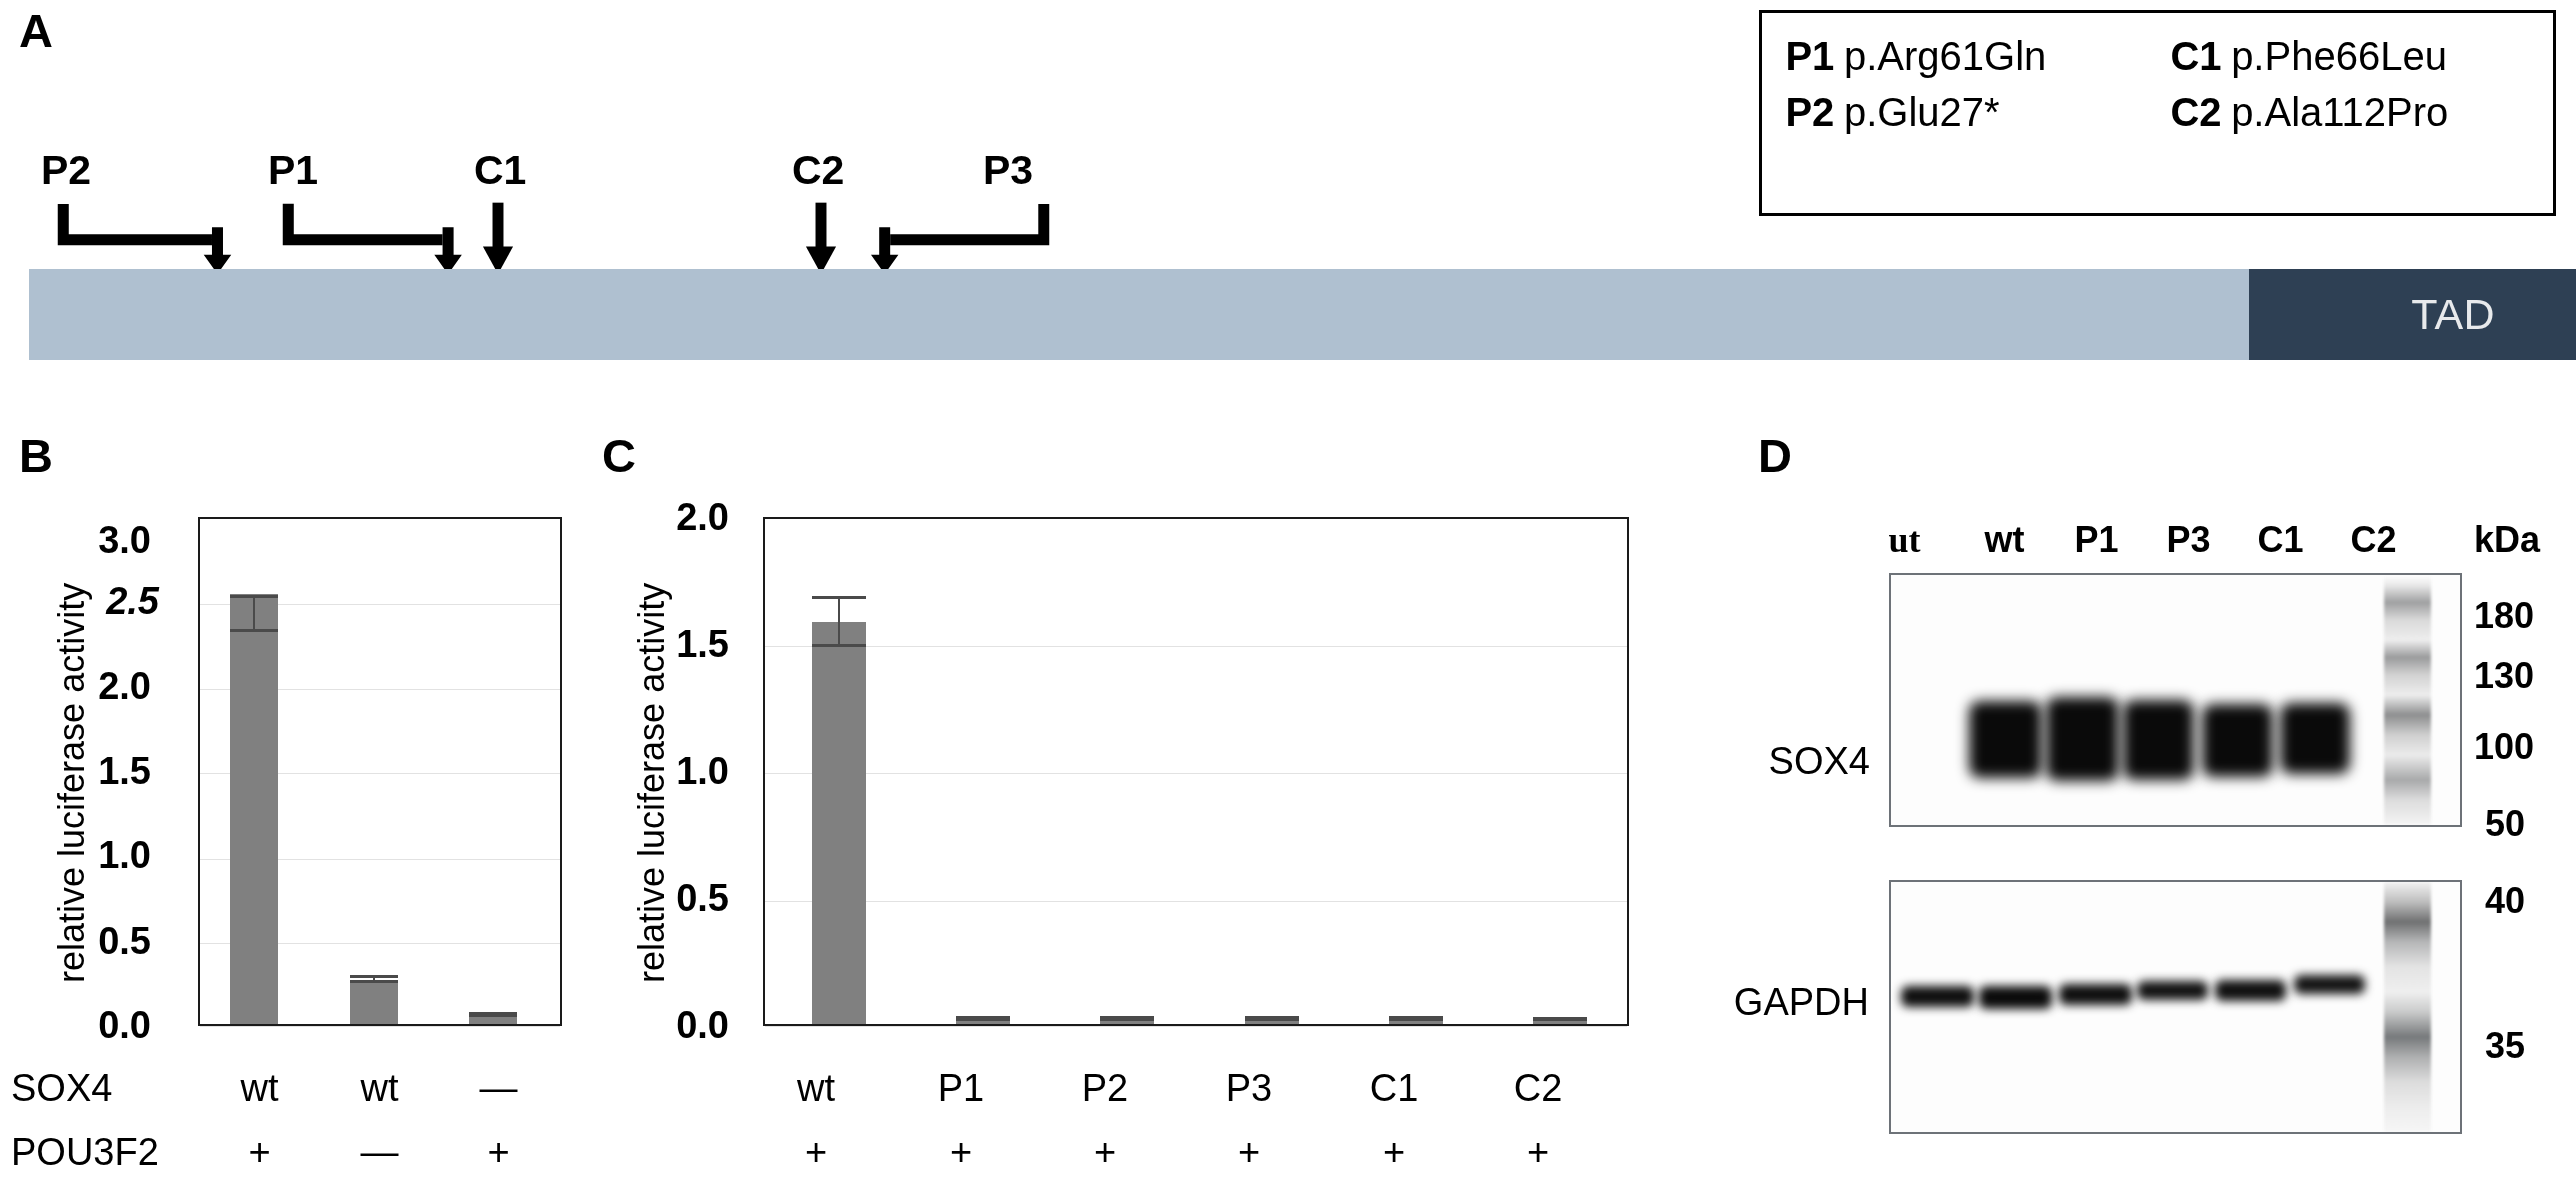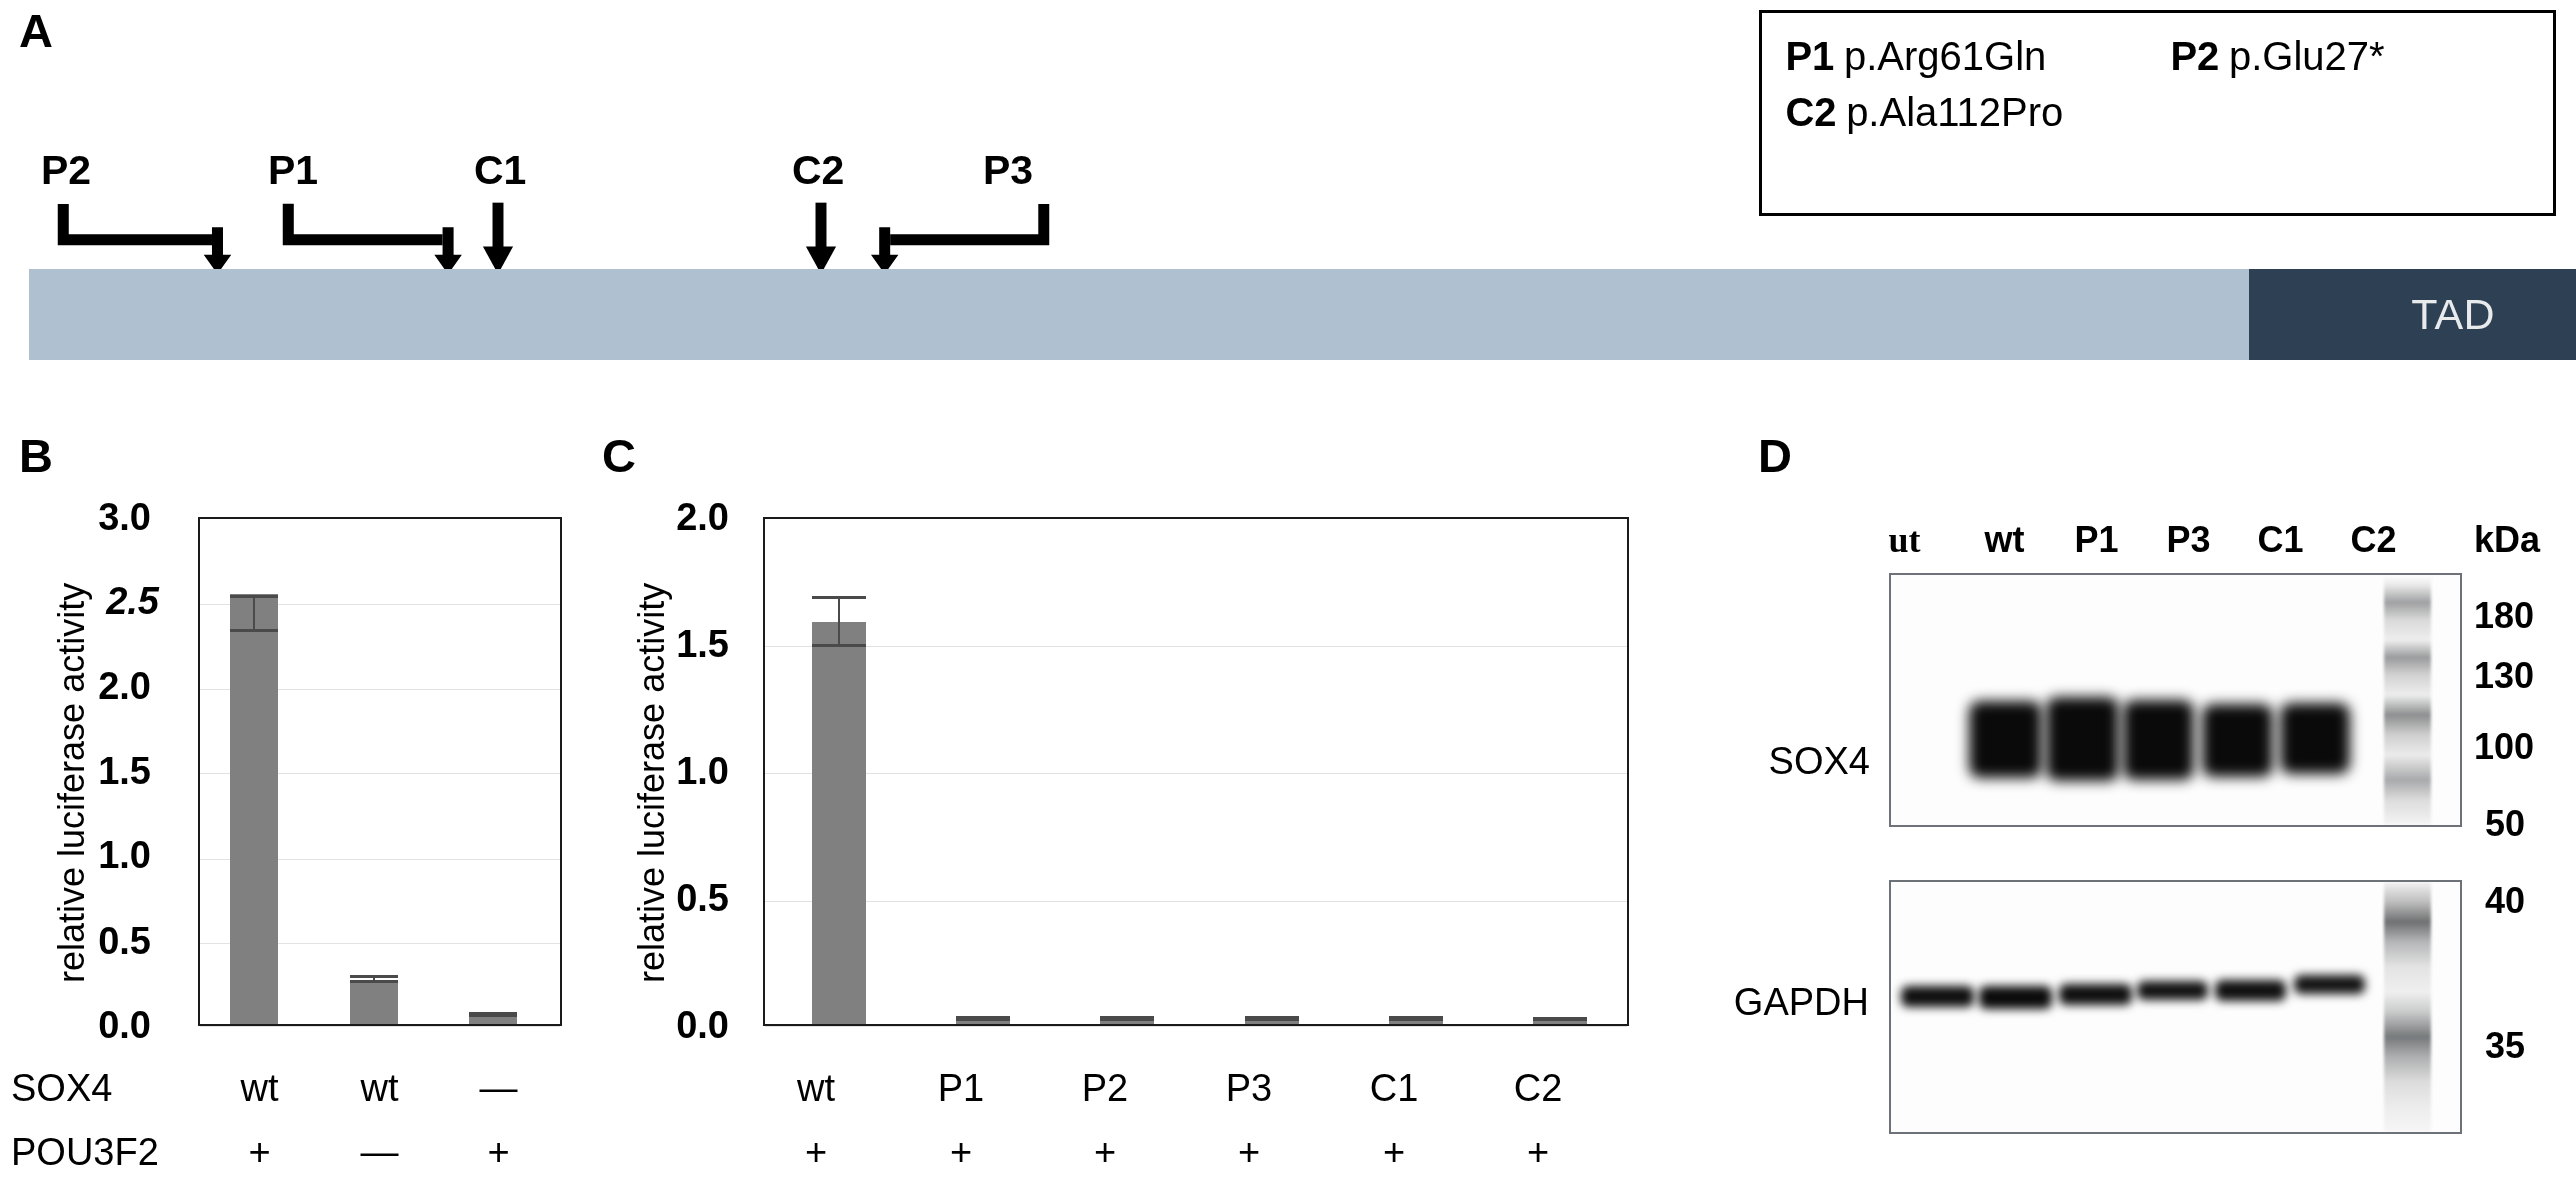--- a/index.html
+++ b/index.html
@@ -187,20 +187,23 @@
 <div id="figure">
 
   <div class="panel-letter abs" style="left:19px; top:6.9px;">A</div>
 
   <div class="abs" id="legend-box">
     <div class="legend-grid">
       <div class="legend-entry">
         <span class="code">P1</span><span>p.Arg61Gln</span>
       </div>
       <div class="legend-entry">
+        <span class="code">C1</span><span>p.Phe66Leu</span>
+      </div>
+      <div class="legend-entry">
         <span class="code">P2</span><span>p.Glu27*</span>
       </div>
       <div class="legend-entry">
         <span class="code">C2</span><span>p.Ala112Pro</span>
       </div>
       <div></div>
     </div>
   </div>
 
   <div class="marker-label abs" style="left:41px; top:150px;">P2</div>
@@ -238,21 +241,21 @@
     <div class="seg" id="seg-body"></div>
     <div class="seg" id="seg-tad">
       <div class="seg-label">TAD</div>
     </div>
   </div>
 
   <div class="panel-letter abs" style="left:19px; top:432px;">B</div>
 
   <div class="axis-title" style="left:51px; top:983px;">relative luciferase activity</div>
 
-  <div class="ytick" style="left:41px; top:498px; width:110px;">3.0</div>
+  <div class="ytick" style="left:41px; top:521px; width:110px;">3.0</div>
   <div class="ytick" style="left:49px; top:582px; width:110px;font-style:italic;">2.5</div>
   <div class="ytick" style="left:41px; top:667px; width:110px;">2.0</div>
   <div class="ytick" style="left:41px; top:752px; width:110px;">1.5</div>
   <div class="ytick" style="left:41px; top:836px; width:110px;">1.0</div>
   <div class="ytick" style="left:41px; top:922px; width:110px;">0.5</div>
   <div class="ytick" style="left:41px; top:1006px; width:110px;">0.0</div>
 
   <div class="plot-frame" id="plot-b" style="left:198px; top:517px; width:364px; height:509px;">
 
     <div class="gridline" style="top:85px;"></div>

